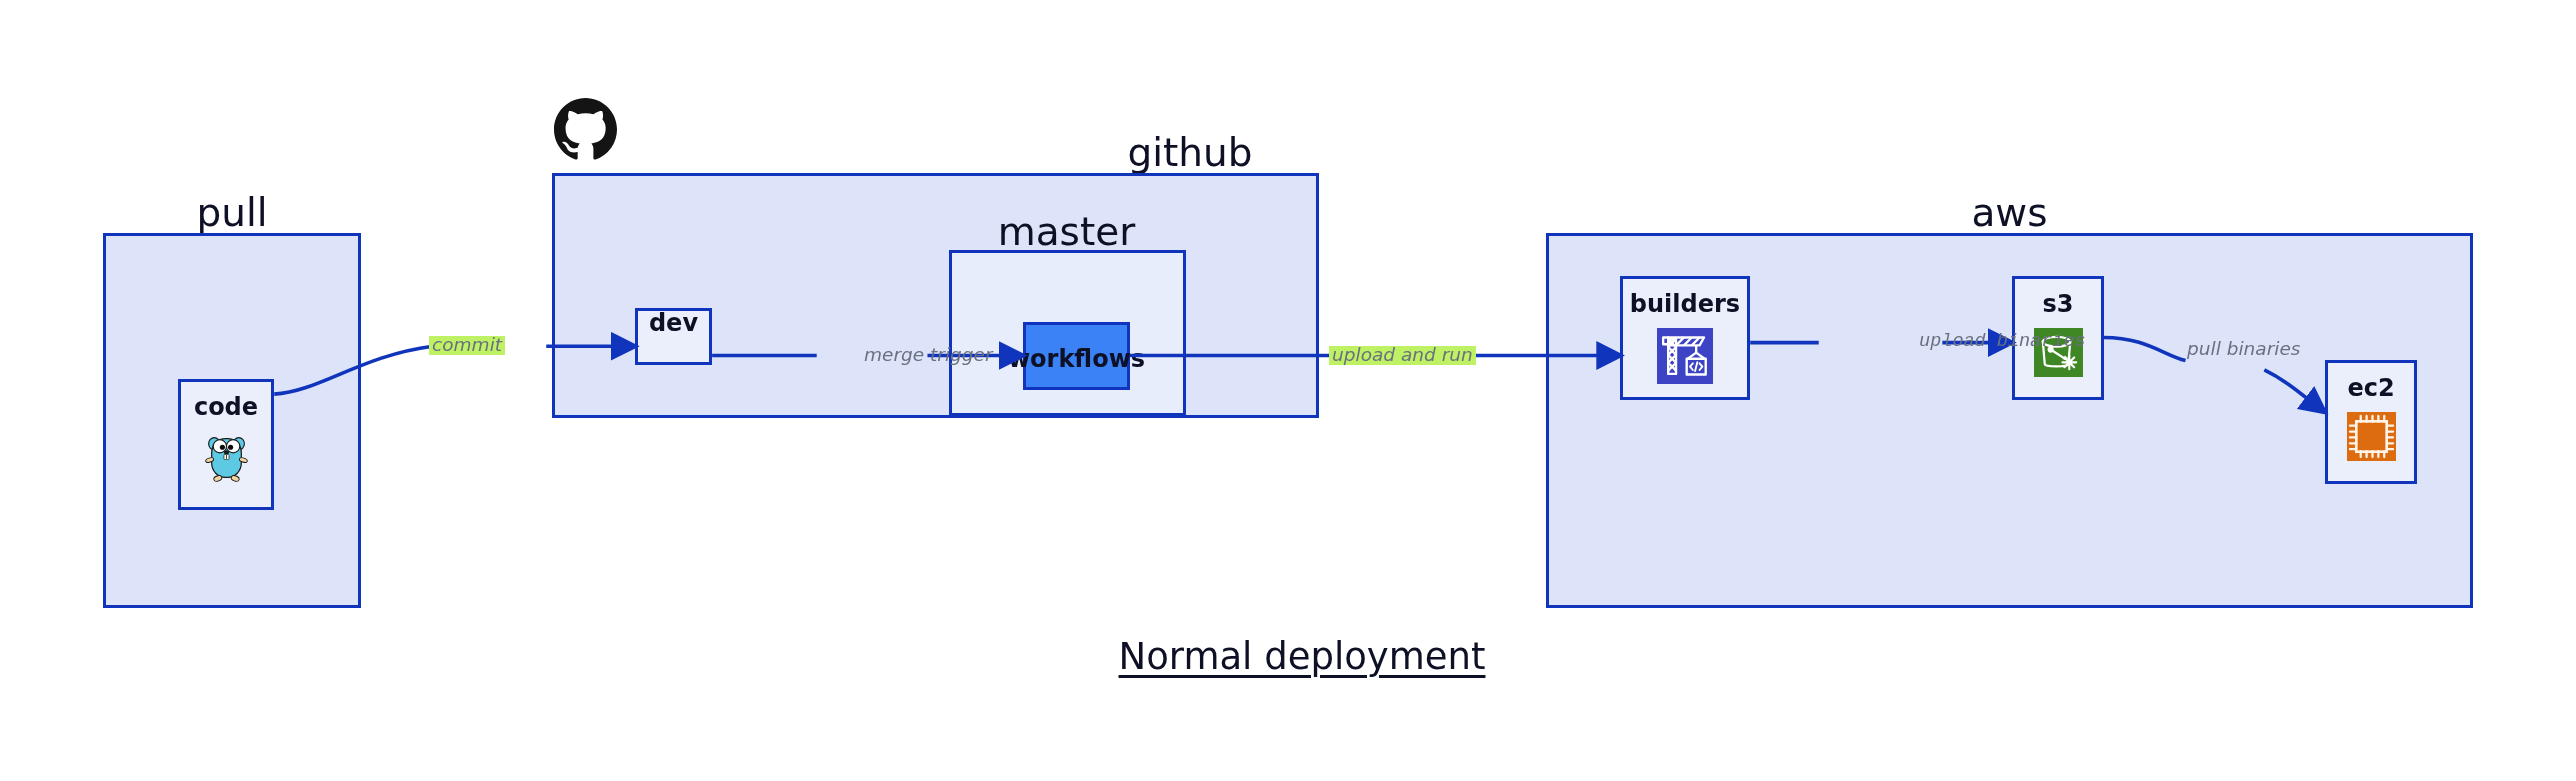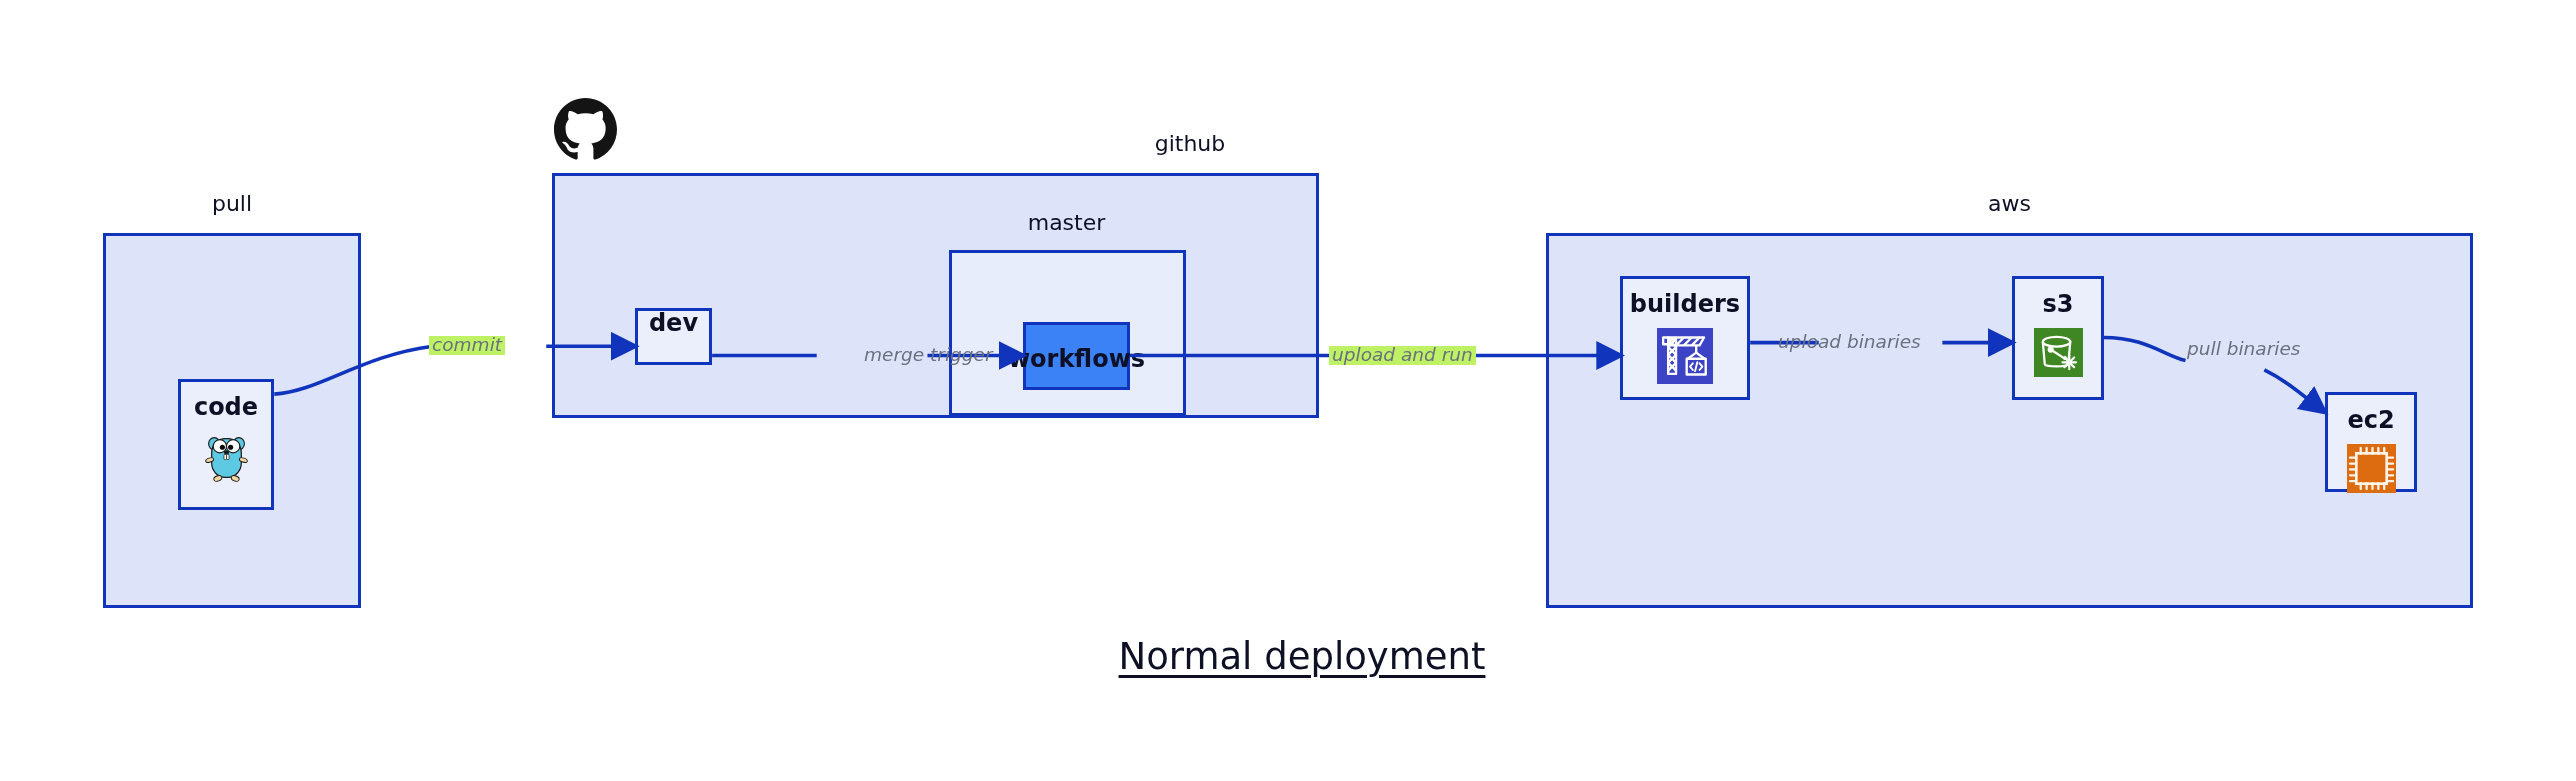--- a/index.html
+++ b/index.html
@@ -13,21 +13,21 @@
   .zone{
     position:absolute;
     background:#DDE4FA;
     border:3.6px solid #1035BC;
     box-sizing:border-box;
   }
   .zone.inner{background:#E8EDFB;}
   .zone-label{
     position:absolute;
     color:#0E1126;
-    font-size:22px;
+    font-size:39px;
     line-height:1;
     white-space:nowrap;
     font-weight:400;
   }
 
   
   .node{
     position:absolute;
     background:#EAEFFB;
     border:3.6px solid #1035BC;
@@ -182,21 +182,21 @@
           <circle cx="34" cy="44" r="4" fill="#FFFFFF"></circle>
           <path d="M63 56 L70 62 L60 66 Z" fill="#FFFFFF" stroke="none"></path>
         </g>
         <g stroke="#FFFFFF" stroke-width="4.4" stroke-linecap="round">
           <path d="M72 56 L72 84 M58 70 L86 70 M62 60 L82 80 M82 60 L62 80"></path>
         </g>
       </svg>
     </span>
   </div>
 
-  <div class="node" style="left:2325px;top:392px;width:92px;height:100px;">
+  <div class="node" style="left:2325px;top:360px;width:92px;height:124px;">
     <span class="node-label">ec2</span>
     <span class="node-icon">
       <svg width="49" height="49" viewBox="0 0 100 100">
         <rect x="0" y="0" width="100" height="100" fill="#DD6B10"></rect>
         <g stroke="#FFF4E8" stroke-width="4.6" stroke-linecap="round">
           <path d="M28 8 L28 20 M40 8 L40 20 M52 8 L52 20 M64 8 L64 20 M76 8 L76 20"></path>
           <path d="M28 80 L28 92 M40 80 L40 92 M52 80 L52 92 M64 80 L64 92 M76 80 L76 92"></path>
           <path d="M6 28 L18 28 M6 40 L18 40 M6 52 L18 52 M6 64 L18 64 M6 76 L18 76"></path>
           <path d="M82 28 L94 28 M82 40 L94 40 M82 52 L94 52 M82 64 L94 64 M82 76 L94 76"></path>
         </g>
@@ -238,20 +238,20 @@
       <path d="M4395 718 C4440 740 4470 768 4512 800" fill="none" stroke="#1035BC" stroke-width="7" marker-end="url(#ah)"></path>
     </g>
   </svg>
 
   <div class="edge-label" style="left:429px;top:336px;">commit</div>
 
   <div class="edge-label on-zone" style="left:861px;top:346px;">merge trigger</div>
 
   <div class="edge-label" style="left:1329px;top:346px;">upload and run</div>
 
-  <div class="edge-label on-zone" style="left:1775px;top:333px;">upload binaries</div>
+  <div class="edge-label on-zone" style="left:1916px;top:333px;font-family:Liberation Mono, monospace;">upload binaries</div>
 
   <div class="edge-label on-zone" style="left:2184px;top:340px;">pull binaries</div>
 
   <div class="diagram-title" style="left:0;top:638px;width:2604px;text-align:center;">Normal deployment</div>
 
 </div>
 
 
 </body></html>

